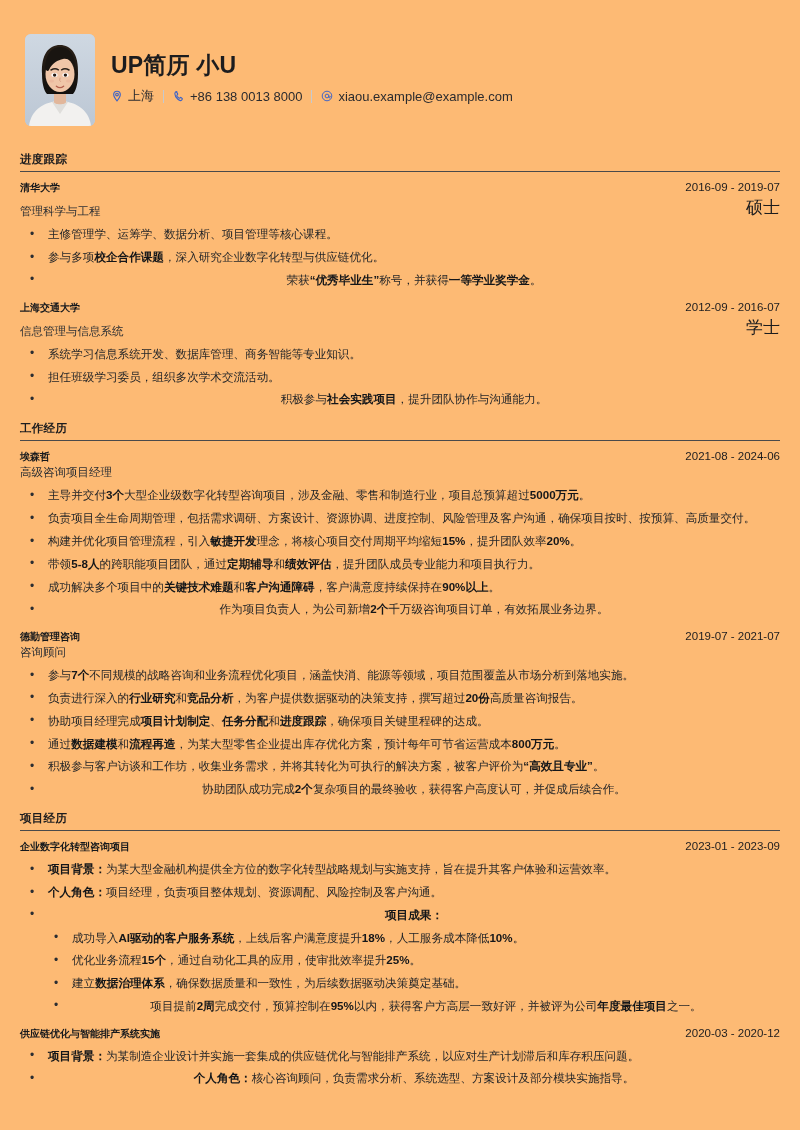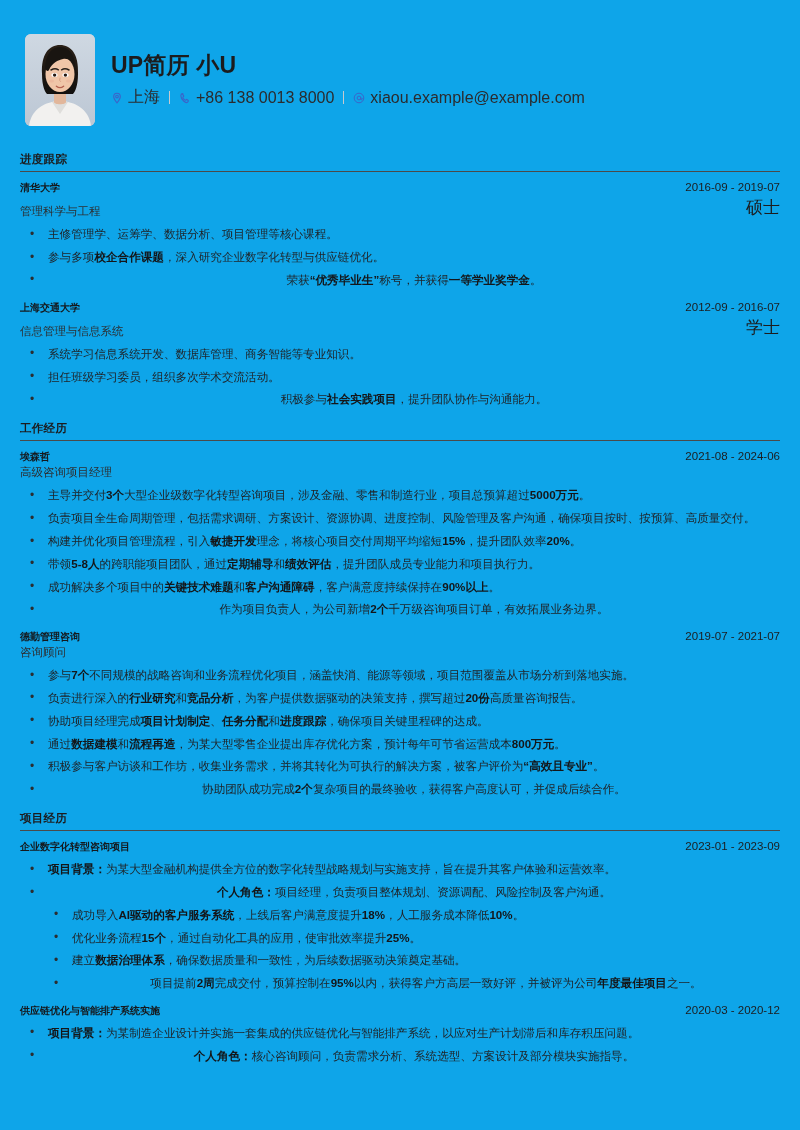--- a/index.html
+++ b/index.html
@@ -6,21 +6,21 @@
   html, body {
     width: 800px;
     background: #e9eaec;
     font-family: "Liberation Sans", "DejaVu Sans", sans-serif;
   }
   body { width: 800px; height: 1130px; overflow: hidden; }
 
   .page {
     width: 800px;
     min-height: 1130px;
-    background: #0ea5e9;
+    background: #fdba74;
     padding: 28px 20px 0 20px;
     position: relative;
   }
 
   
   .header {
     display: flex;
     align-items: flex-start;
     gap: 16px;
     padding: 6px 0 14px 5px;
@@ -41,21 +41,21 @@
     font-size: 23px;
     font-weight: 600;
     color: #1c1c1e;
     letter-spacing: 0.2px;
     line-height: 1.15;
   }
   .contact-row {
     display: flex;
     align-items: center;
     margin-top: 9px;
-    font-size: 16px;
+    font-size: 13px;
     color: #2b2b2e;
     white-space: nowrap;
   }
   .contact-item {
     display: inline-flex;
     align-items: center;
     gap: 5px;
   }
   .contact-sep {
     display: inline-block;
@@ -322,20 +322,21 @@
         <div class="section-title">项目经历</div>
         <div class="section-rule"></div>
         <div class="entry">
           <div class="entry-head">
             <div class="entry-org">企业数字化转型咨询项目</div>
             <div class="entry-date">2023-01 - 2023-09</div>
           </div>
           <ul class="bullets">
             <li><b>项目背景：</b>为某大型金融机构提供全方位的数字化转型战略规划与实施支持，旨在提升其客户体验和运营效率。</li>
             <li><b>个人角色：</b>项目经理，负责项目整体规划、资源调配、风险控制及客户沟通。</li>
+            <li><b>项目成果：</b></li>
           </ul>
           <div class="nested-wrap">
             <ul class="bullets sub">
               <li>成功导入<b>AI驱动的客户服务系统</b>，上线后客户满意度提升<b>18%</b>，人工服务成本降低<b>10%</b>。</li>
               <li>优化业务流程<b>15个</b>，通过自动化工具的应用，使审批效率提升<b>25%</b>。</li>
               <li>建立<b>数据治理体系</b>，确保数据质量和一致性，为后续数据驱动决策奠定基础。</li>
               <li>项目提前<b>2周</b>完成交付，预算控制在<b>95%</b>以内，获得客户方高层一致好评，并被评为公司<b>年度最佳项目</b>之一。</li>
             </ul>
           </div>
         </div>

